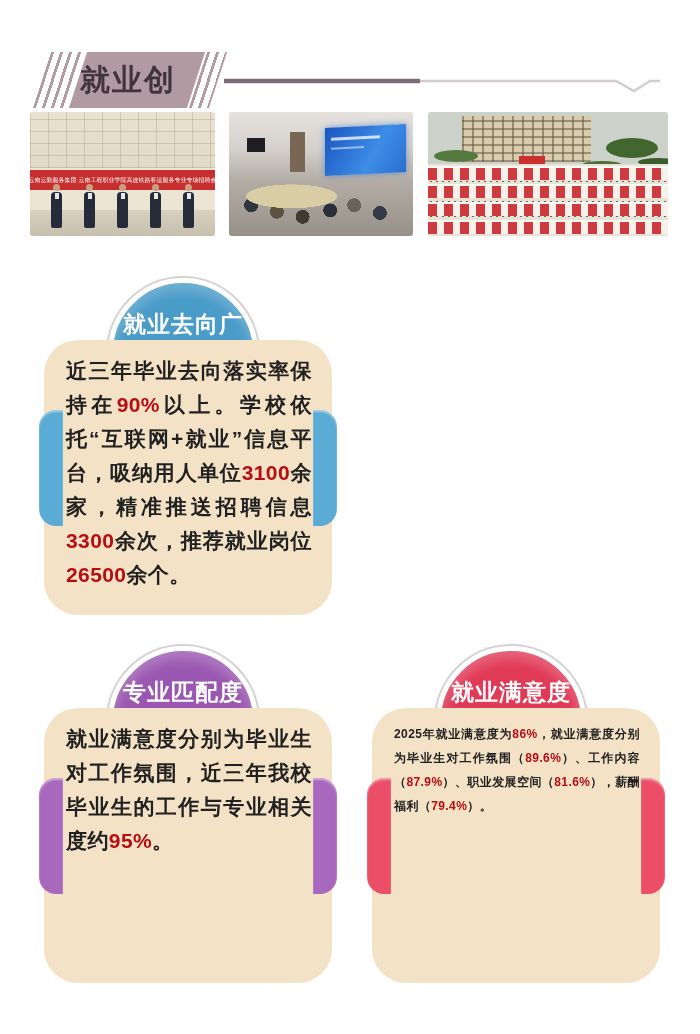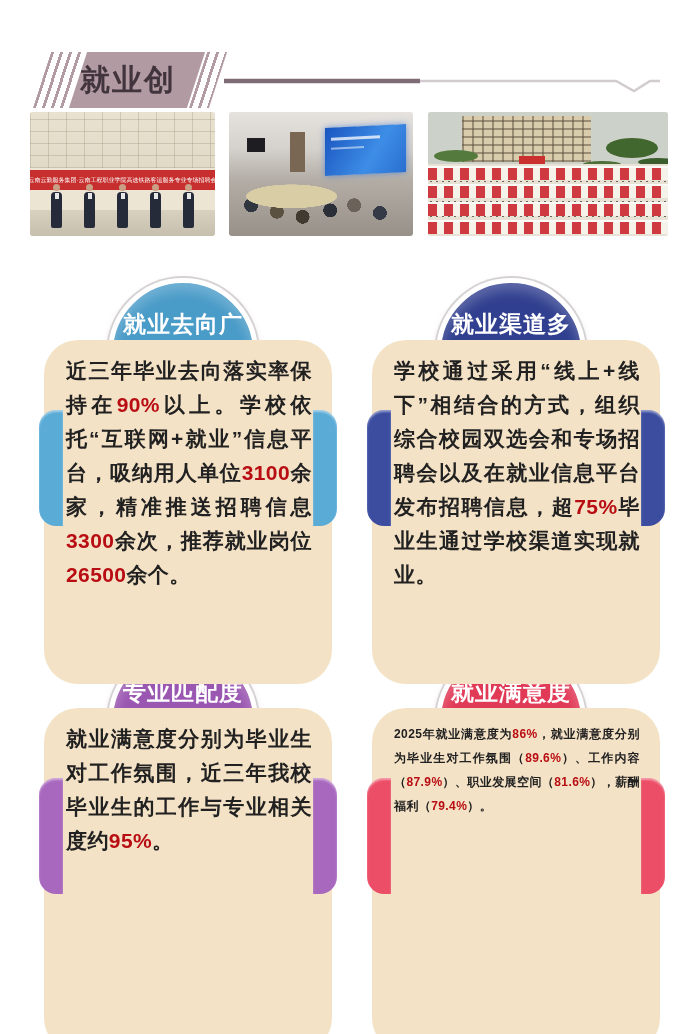--- a/index.html
+++ b/index.html
@@ -69,21 +69,21 @@
     repeating-linear-gradient(0deg,rgba(90,80,60,.5) 0 2px,transparent 2px 8px),#d9ccad;}
   .ph3-top::after{content:'';position:absolute;right:4%;top:26px;width:52px;height:20px;border-radius:50%;
     background:#41672f;box-shadow:-176px 8px 0 -4px #557a3d,26px 14px 0 -6px #3c5e2c,-30px 16px 0 -7px #4c7038;}
   .ph3-arch{position:absolute;left:38%;top:44px;width:26px;height:10px;background:#c9302f;}
   .ph3-tents{position:absolute;top:52px;left:0;right:0;bottom:0;
     background-image:radial-gradient(#6b655c 1px,transparent 1.2px);background-size:6px 5px;background-color:#e7e2d4;}
   .ph3-tents .row{position:absolute;left:0;right:0;height:14px;border-top:2px solid #fbfaf6;
     background:repeating-linear-gradient(90deg,#cf3a40 0 9px,#f5f2ea 9px 16px);}
 
   
-  .card-wrap{position:absolute;width:288px;height:344px;}
+  .card-wrap{position:absolute;width:288px;height:275px;}
   .dome{position:absolute;left:50%;top:-62px;margin-left:-80px;width:150px;height:150px;border-radius:50%;
     background:var(--dome,#4a9dc9);border:5px solid #fff;
     box-shadow:0 0 0 2px #d6d2d4,0 3px 6px rgba(120,115,118,.35),inset 0 8px 12px rgba(255,255,255,.22);z-index:0;}
   .dome-title{position:absolute;left:0;right:0;top:26px;text-align:center;color:var(--dome-text);
     font-size:23px;font-weight:bold;letter-spacing:1px;}
   .card-body{position:absolute;inset:0;background:var(--card-bg);border-radius:34px;z-index:1;}
   .card-text{margin:14px 20px 0 22px;font-size:21px;font-weight:bold;color:var(--body-ink);
     line-height:34px;text-align:justify;letter-spacing:.4px;}
   .tight .card-text{font-size:12px;line-height:24px;}
   .card-text .hl{color:var(--hl);}
@@ -142,30 +142,20 @@
     <div class="dome">
       <span class="dome-title">就业去向广</span>
     </div>
     <div class="card-body">
       <p class="card-text"><span>近三年毕业去向落实率保持在</span><span class="hl">90%</span><span>以上。学校依托“互联网+就业”信息平台，吸纳用人单位</span><span class="hl">3100</span><span>余家，精准推送招聘信息</span><span class="hl">3300</span><span>余次，推荐就业岗位</span><span class="hl">26500</span><span>余个。</span></p>
     </div>
     <div class="tab tab-l"></div>
     <div class="tab tab-r"></div>
   </div>
 
-  <div class="card-wrap" style="left: 372px; top: 340px; --dome: #303f8f; --tab: #3c4da0;">
-    <div class="dome">
-      <span class="dome-title">就业渠道多</span>
-    </div>
-    <div class="card-body">
-      <p class="card-text"><span>学校通过采用“线上+线下”相结合的方式，组织综合校园双选会和专场招聘会以及在就业信息平台发布招聘信息，超</span><span class="hl">75%</span><span>毕业生通过学校渠道实现就业。</span></p>
-    </div>
-    <div class="tab tab-l"></div>
-    <div class="tab tab-r"></div>
-  </div>
 
   <div class="card-wrap" style="left: 44px; top: 708px; --dome: #9a57b1; --tab: #a868be;">
     <div class="dome">
       <span class="dome-title">专业匹配度高</span>
     </div>
     <div class="card-body">
       <p class="card-text"><span>就业满意度分别为毕业生对工作氛围，近三年我校毕业生的工作与专业相关度约</span><span class="hl">95%</span><span>。</span></p>
     </div>
     <div class="tab tab-l"></div>
     <div class="tab tab-r"></div>

